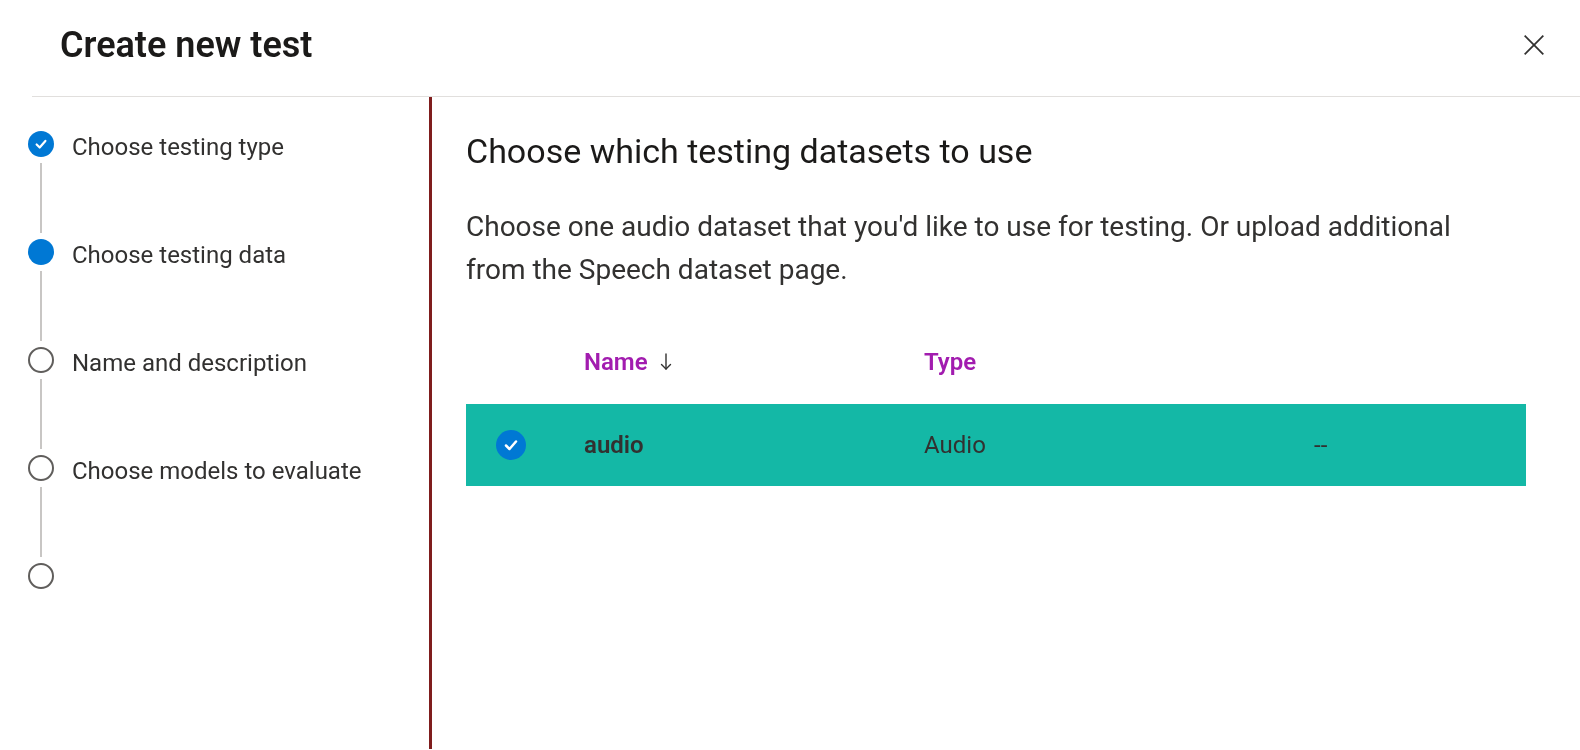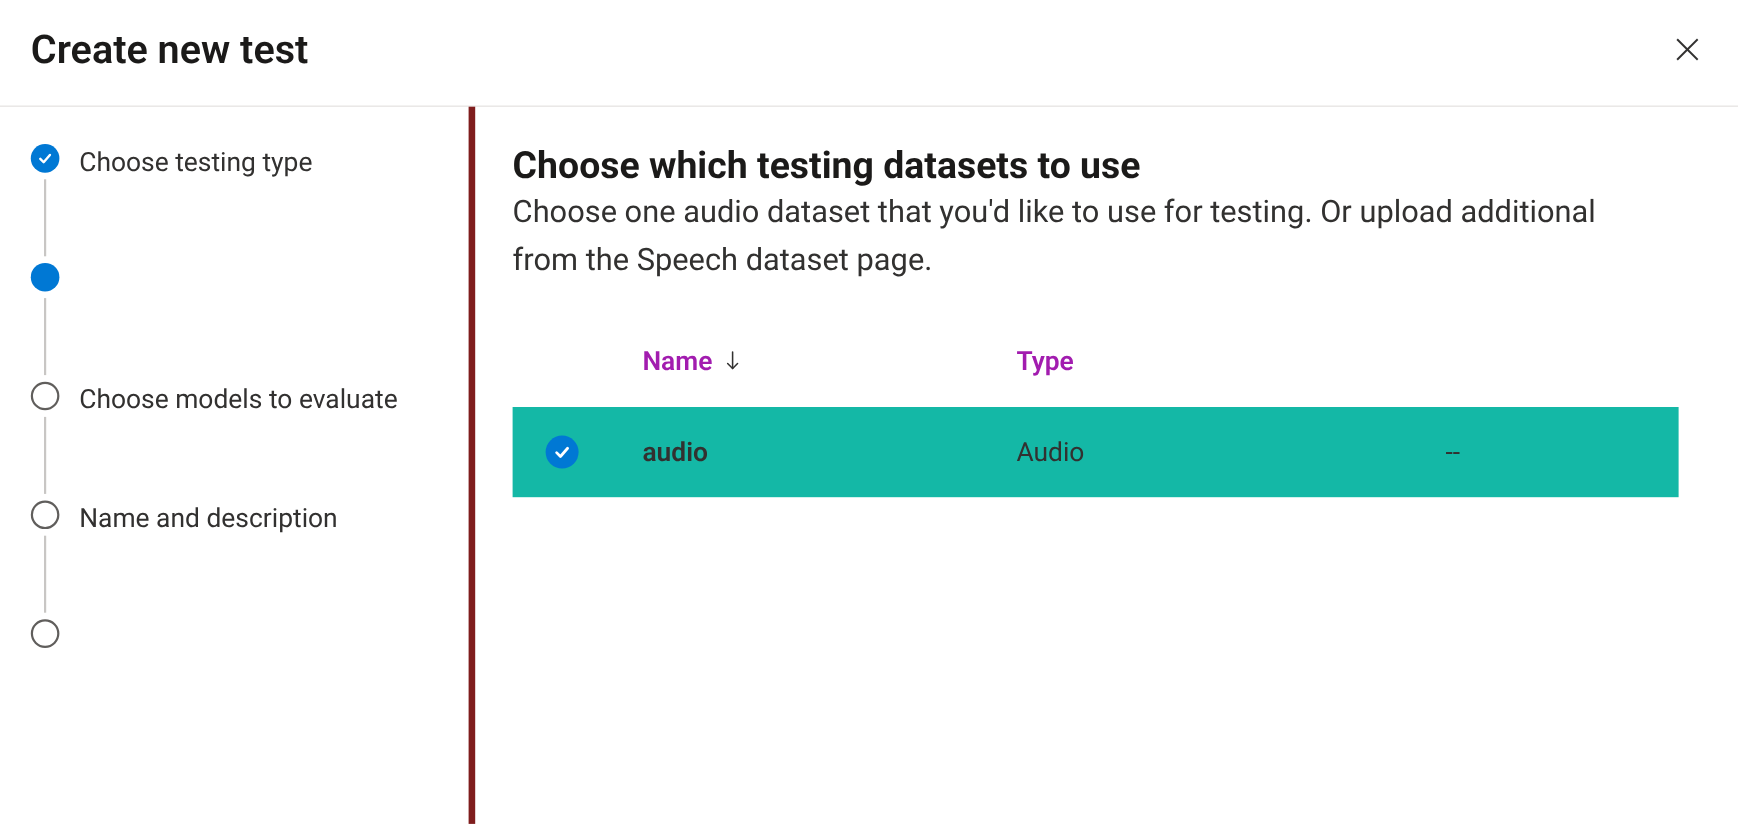--- a/index.html
+++ b/index.html
@@ -14,20 +14,21 @@
       width: 1580px;
       height: 750px;
       overflow: hidden;
     }
     .header {
       display: flex;
       align-items: center;
       justify-content: space-between;
       padding: 24px 28px 30px 28px;
       border-bottom: 1px solid #e1dfdd;
+      margin-left: 32px;
     }
     .header-title {
       font-size: 36px;
       font-weight: 600;
       color: #1b1a19;
     }
     .close-btn {
       width: 36px;
       height: 36px;
       display: flex;
@@ -39,21 +40,21 @@
     .close-btn svg {
       width: 28px;
       height: 28px;
     }
     .body {
       display: flex;
       height: calc(100% - 98px);
     }
     .sidebar {
       width: 432px;
-      border-right: 6px solid #7f1d1d;
+      border-right: 3px solid #7f1d1d;
       padding: 34px 28px;
     }
     .step-list {
       list-style: none;
     }
     .step-item {
       display: flex;
       align-items: flex-start;
       position: relative;
     }
@@ -104,22 +105,23 @@
       color: #323130;
       line-height: 1.35;
     }
     .main {
       flex: 1;
       padding: 34px 34px 34px 34px;
       overflow: auto;
     }
     .main-title {
       font-size: 34px;
-      font-weight: 700;
+      font-weight: 400;
       color: #1b1a19;
+      margin-bottom: 34px;
     }
     .main-desc {
       font-size: 28px;
       color: #323130;
       line-height: 1.55;
       margin-bottom: 44px;
       max-width: 1020px;
     }
     .table {
       width: 100%;
@@ -238,37 +240,40 @@
         </div>
         <div class="step-text-wrap">
           <div class="step-label">Choose testing type</div>
         </div>
       </li>
       <li class="step-item">
         <div class="step-marker-col">
           <div class="step-circle current"></div>
           <div class="step-connector"></div>
         </div>
+        <div class="step-text-wrap">
+          <div class="step-label">Choose testing data</div>
+        </div>
       </li>
       <li class="step-item">
         <div class="step-marker-col">
           <div class="step-circle pending"></div>
           <div class="step-connector"></div>
         </div>
         <div class="step-text-wrap">
-          <div class="step-label">Choose models to evaluate</div>
+          <div class="step-label">Name and description</div>
         </div>
       </li>
       <li class="step-item">
         <div class="step-marker-col">
           <div class="step-circle pending"></div>
           <div class="step-connector"></div>
         </div>
         <div class="step-text-wrap">
-          <div class="step-label">Name and description</div>
+          <div class="step-label">Choose models to evaluate</div>
         </div>
       </li>
       <li class="step-item">
         <div class="step-marker-col">
           <div class="step-circle pending"></div>
         </div>
       </li>
     </ul>
   </nav>
 

